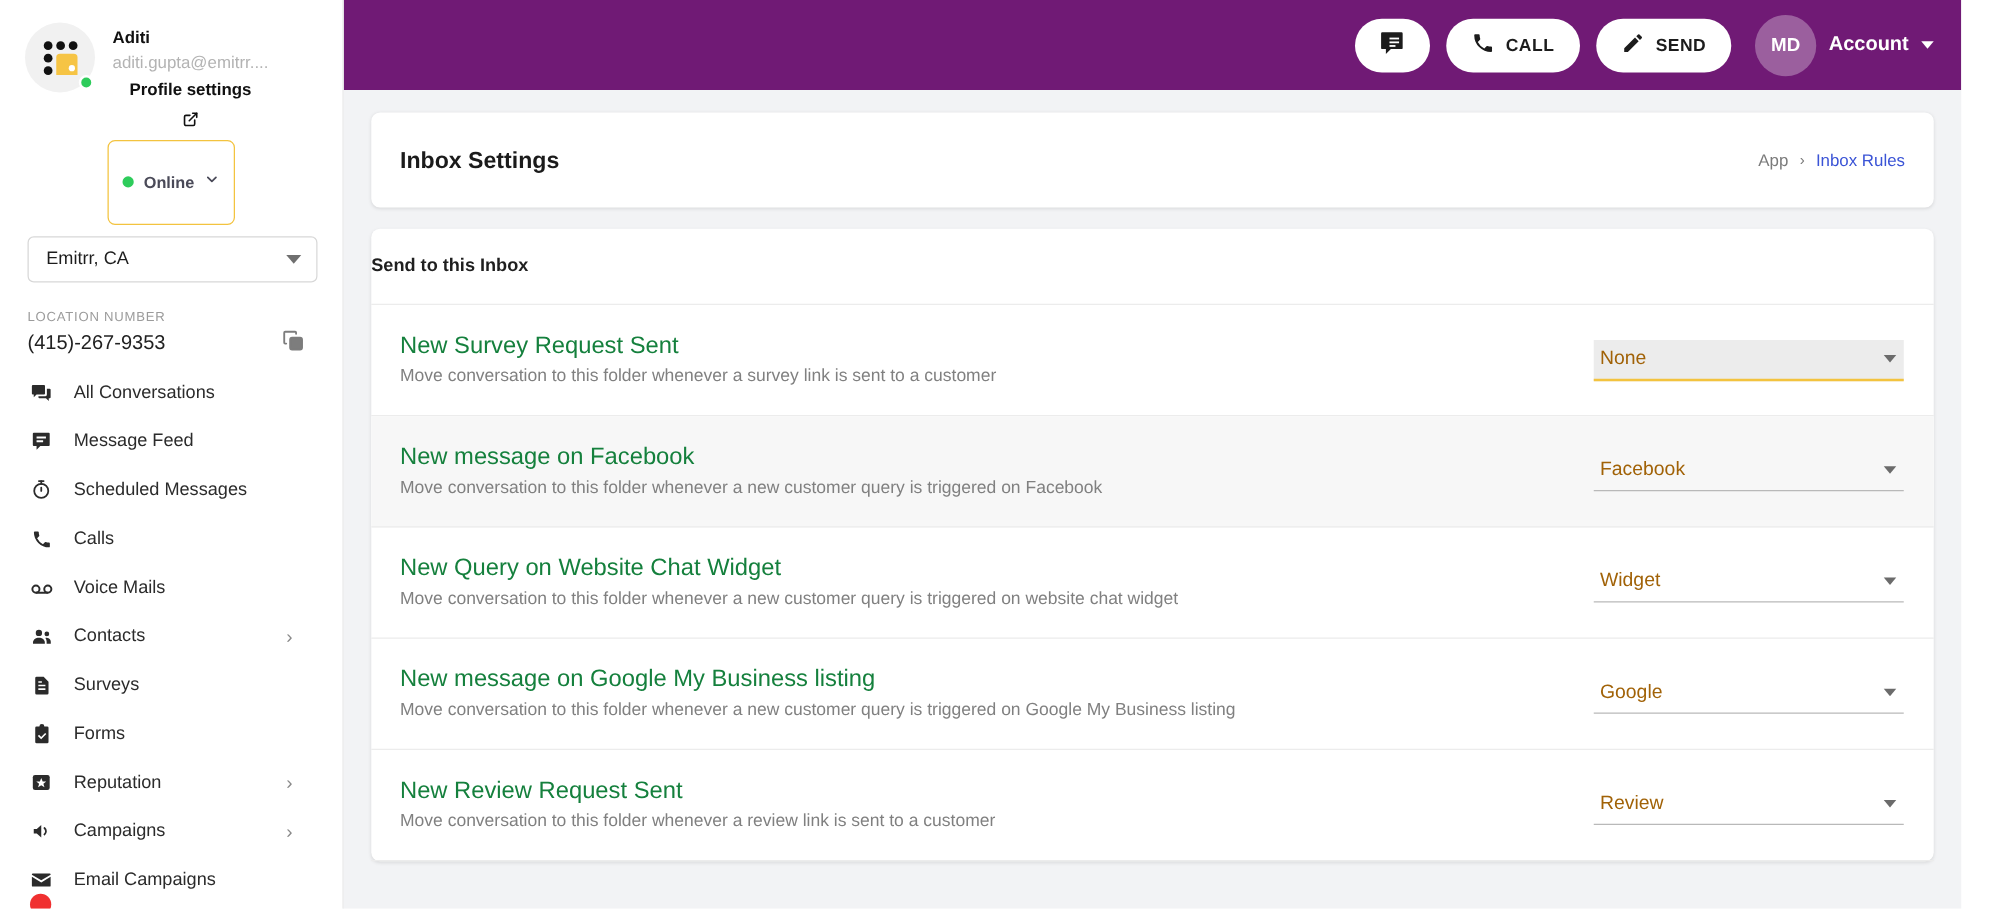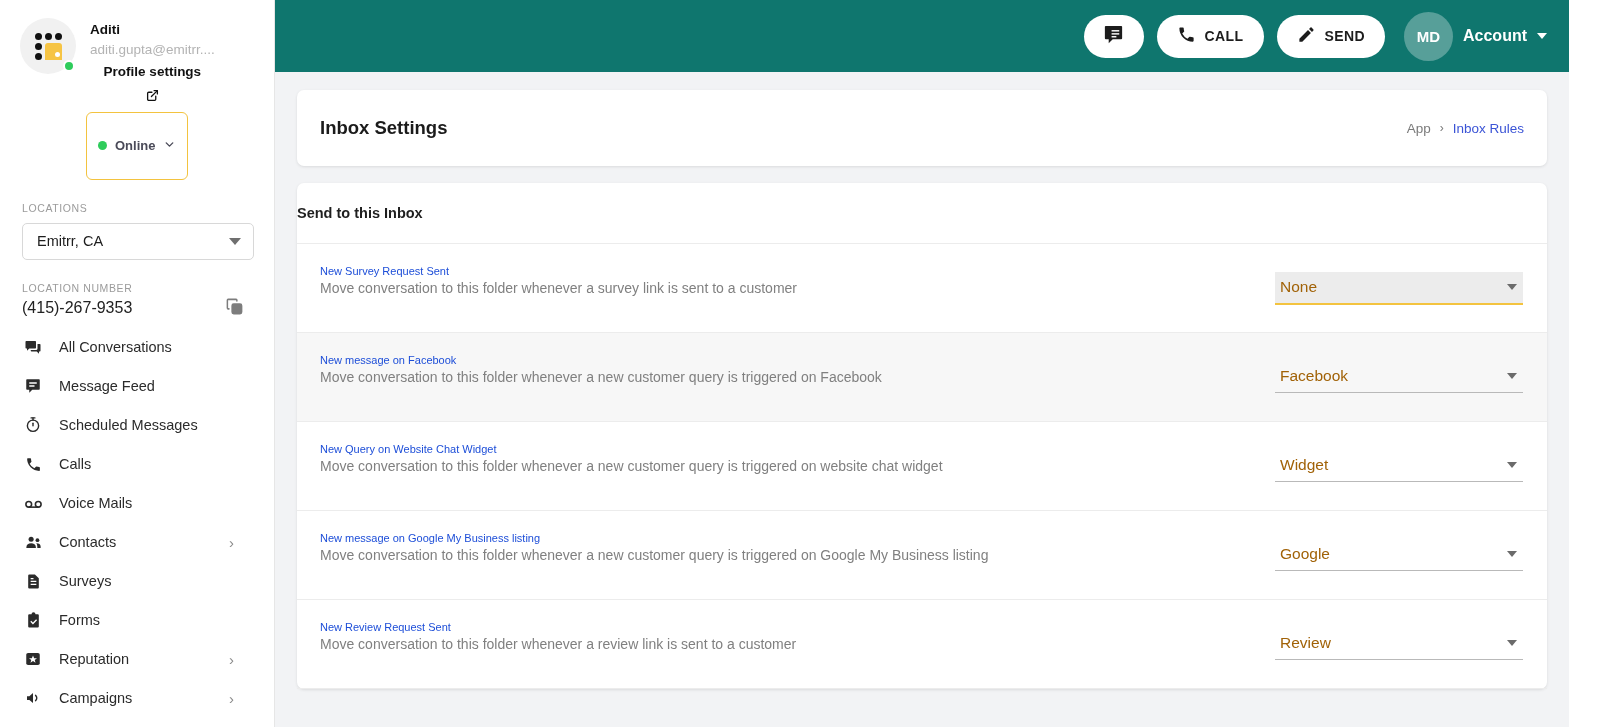--- a/index.html
+++ b/index.html
@@ -111,21 +111,21 @@
   .nav-label { font-size: 14.5px; color: #2b2b2b; margin-left: 15px; }
   .nav-arrow { position: absolute; right: 40px; color: #8a8a8a; font-size: 15px; line-height: 1; }
   .red-badge {
     position: absolute; left: 24px; bottom: -8px;
     width: 17px; height: 17px; border-radius: 50%; background: #f03030;
   }
 
   
   .main { flex: 1; height: 727px; background: #f2f3f5; position: relative; overflow: hidden; }
   .topbar {
-    height: 72px; background: #0f766e;
+    height: 72px; background: #701a75;
     display: flex; align-items: center; justify-content: flex-end;
     padding-right: 22px; gap: 13px;
   }
   .pillbtn {
     background: #fff; border-radius: 26px; height: 43px;
     display: flex; align-items: center; gap: 9px;
     padding: 0 20px; cursor: pointer; border: none;
     font-family: "Liberation Sans", sans-serif;
   }
   .pillbtn.icon-only { width: 60px; justify-content: center; padding: 0; }
@@ -167,21 +167,21 @@
   .trow.head { height: 61px; align-items: center; }
   .trow.body { min-height: 89px; }
   .trow.alt { background: #f7f7f7; }
   .cell-rule { flex: 1; padding: 20px 23px 20px 23px; }
   .cell-inbox {
     width: 272px; flex: 0 0 272px;
     display: flex; align-items: center;
     padding-right: 24px;
   }
   .th { font-size: 14.5px; font-weight: bold; color: #1f1f1f; }
-  .rule-title { font-size: 11px; color: #1d4ed8; line-height: 1.4; }
+  .rule-title { font-size: 19px; color: #15803d; line-height: 1.4; }
   .rule-desc { font-size: 14px; color: #808080; margin-top: 0; line-height: 1.4; }
 
   .sel {
     width: 100%; position: relative;
     display: flex; align-items: center; justify-content: space-between;
     border-bottom: 1px solid #b9b9b9;
     padding: 6px 6px 7px 5px; cursor: pointer;
     background: transparent;
   }
   .sel.focused {
@@ -234,21 +234,20 @@
     <div class="status-pill">
       <span class="status-dot"></span>
       <span class="status-text">Online</span>
       <span>
         <svg width="13" height="13" viewBox="0 0 24 24" fill="none" stroke="#4a4a58" stroke-width="2.6" stroke-linecap="round" stroke-linejoin="round">
             <polyline points="6 9 12 15 18 9"></polyline>
           </svg>
       </span>
     </div>
 
-    <div class="section-label">LOCATIONS</div>
     <div class="loc-select">
       <span>Emitrr, CA</span>
       <span class="caret-down"></span>
     </div>
 
     <div class="locnum-label">LOCATION NUMBER</div>
     <div class="locnum-row">
       <span class="locnum">(415)-267-9353</span>
       <span class="copy-icon">
         <svg width="19" height="19" viewBox="0 0 24 24" fill="none" stroke="#7d7d7d" stroke-width="1.9" stroke-linecap="round" stroke-linejoin="round">

